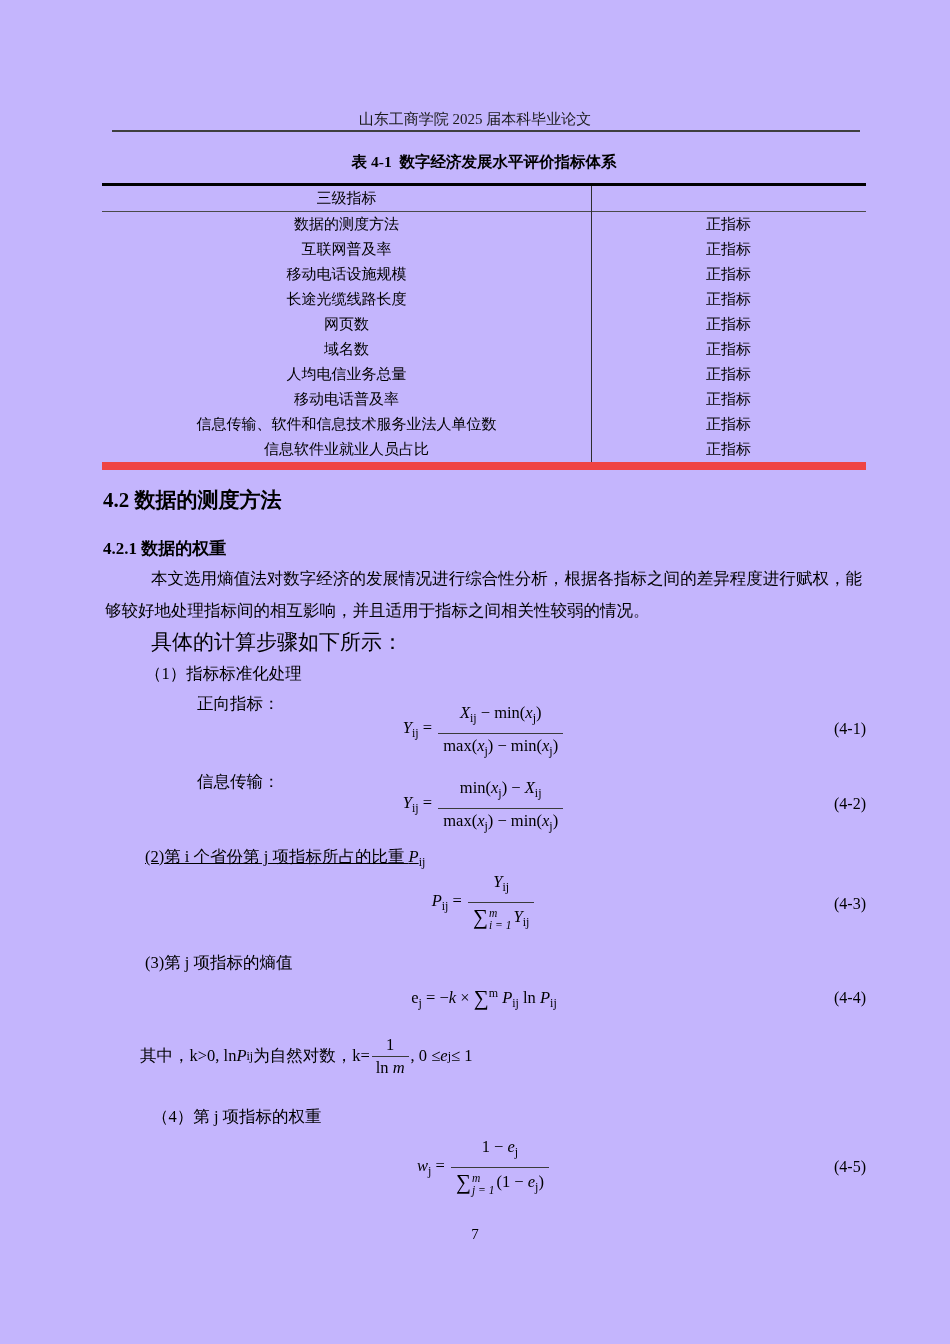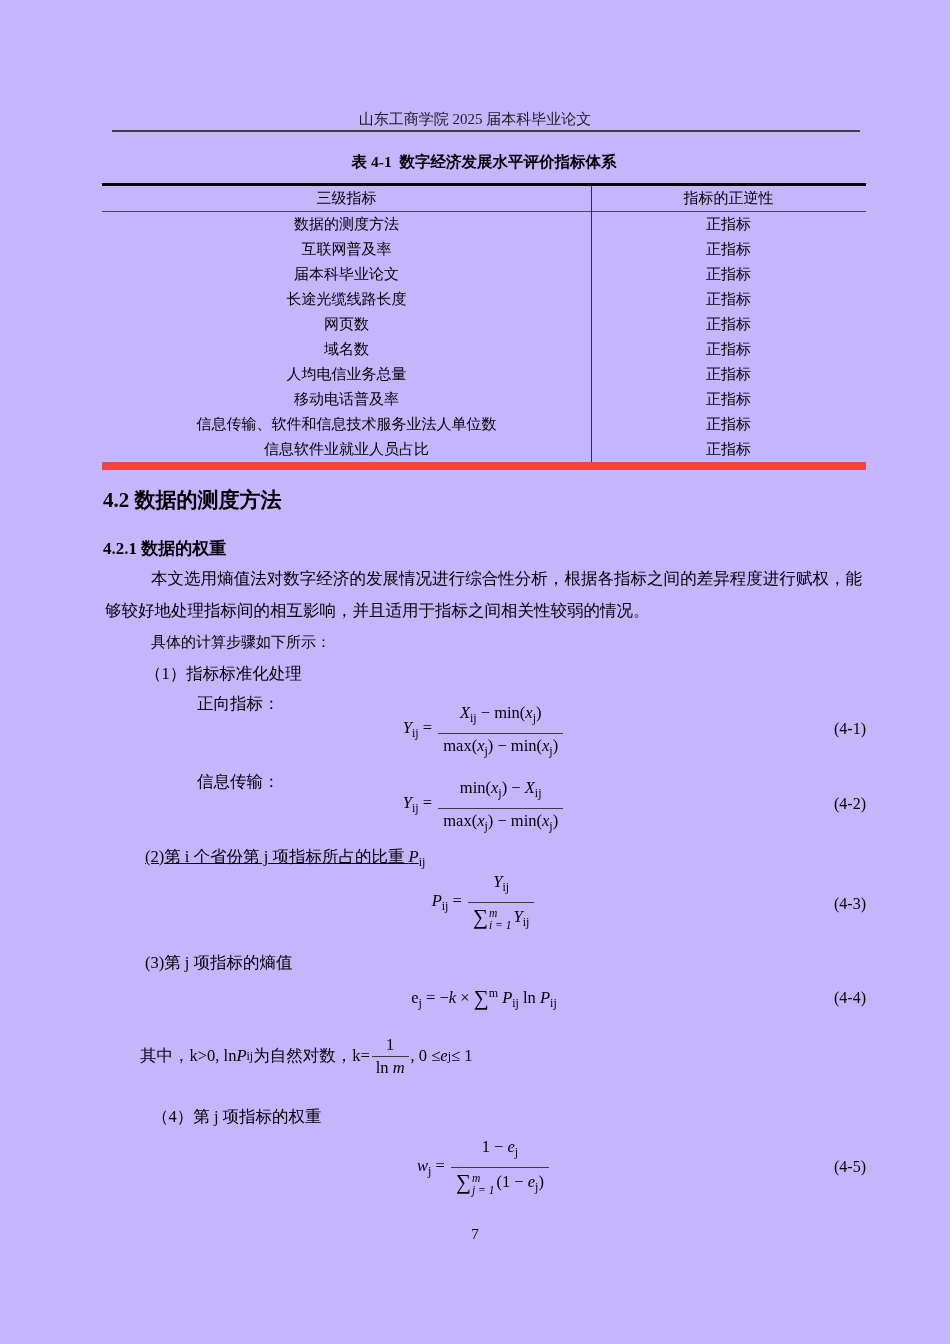--- a/index.html
+++ b/index.html
@@ -17,21 +17,21 @@
   .trow{display:flex;height:25px;line-height:25px;font-size:15px;}
   .trow.thead{border-bottom:1px solid #4a4a4a;}
   .tcell{text-align:center;}
   .c1{width:489px;}
   .c2{flex:1;}
   
   .h42{top:486px;left:103px;font-size:21px;font-weight:bold;}
   .h421{top:537px;left:103px;font-size:17px;font-weight:bold;}
   .para1{top:563px;left:105px;width:757px;font-size:16.5px;line-height:31.5px;
          text-indent:46px;text-align:justify;}
-  .para2{top:627px;left:105px;font-size:15px;line-height:31.5px;text-indent:46px;}
+  .para2{top:627px;left:105px;font-size:21px;line-height:31.5px;text-indent:46px;}
   .step{font-size:16.5px;line-height:28px;}
   .step1{top:660px;left:145px;}
   .poslab{top:690px;left:197px;}
   .neglab{top:768px;left:197px;}
   .step2{top:843px;left:145px;text-decoration:underline;}
   .step3{top:949px;left:145px;}
   .step4{top:1103px;left:152px;}
   .where{top:1033px;left:140px;height:46px;display:flex;align-items:center;font-size:16.5px;}
   
   .eq-row{left:102px;width:764px;display:flex;align-items:center;justify-content:center;
@@ -64,32 +64,31 @@
 
   <div class="abs hdr-text">山东工商学院 2025 届本科毕业论文</div>
   <div class="abs hdr-rule"></div>
 
   <div class="abs table-title">表 4-1  数字经济发展水平评价指标体系</div>
 
   <div class="abs tbl">
     <div class="vline"></div>
     <div class="trow thead">
       <span class="tcell c1">三级指标</span>
-      <span class="tcell c2">指标的正逆性</span>
     </div>
     <div class="trow">
       <span class="tcell c1">数据的测度方法</span>
       <span class="tcell c2">正指标</span>
     </div>
     <div class="trow">
       <span class="tcell c1">互联网普及率</span>
       <span class="tcell c2">正指标</span>
     </div>
     <div class="trow">
-      <span class="tcell c1">届本科毕业论文</span>
+      <span class="tcell c1">移动电话设施规模</span>
       <span class="tcell c2">正指标</span>
     </div>
     <div class="trow">
       <span class="tcell c1">长途光缆线路长度</span>
       <span class="tcell c2">正指标</span>
     </div>
     <div class="trow">
       <span class="tcell c1">网页数</span>
       <span class="tcell c2">正指标</span>
     </div>

